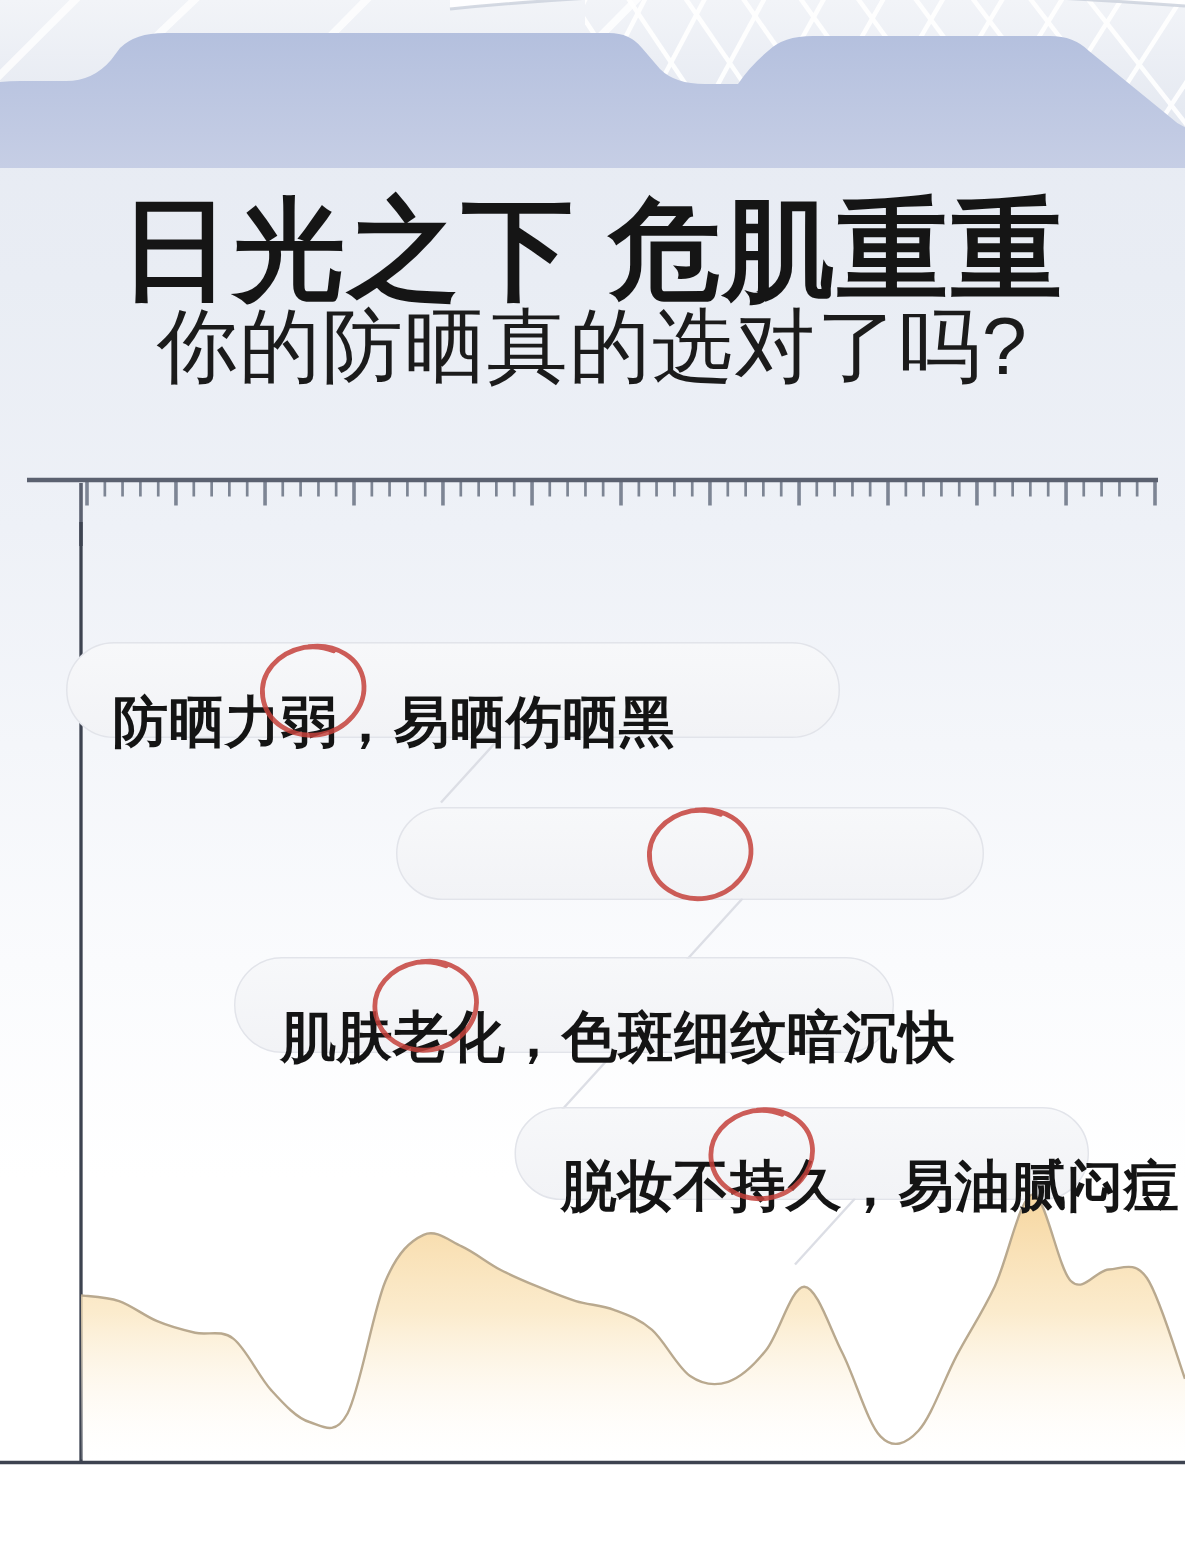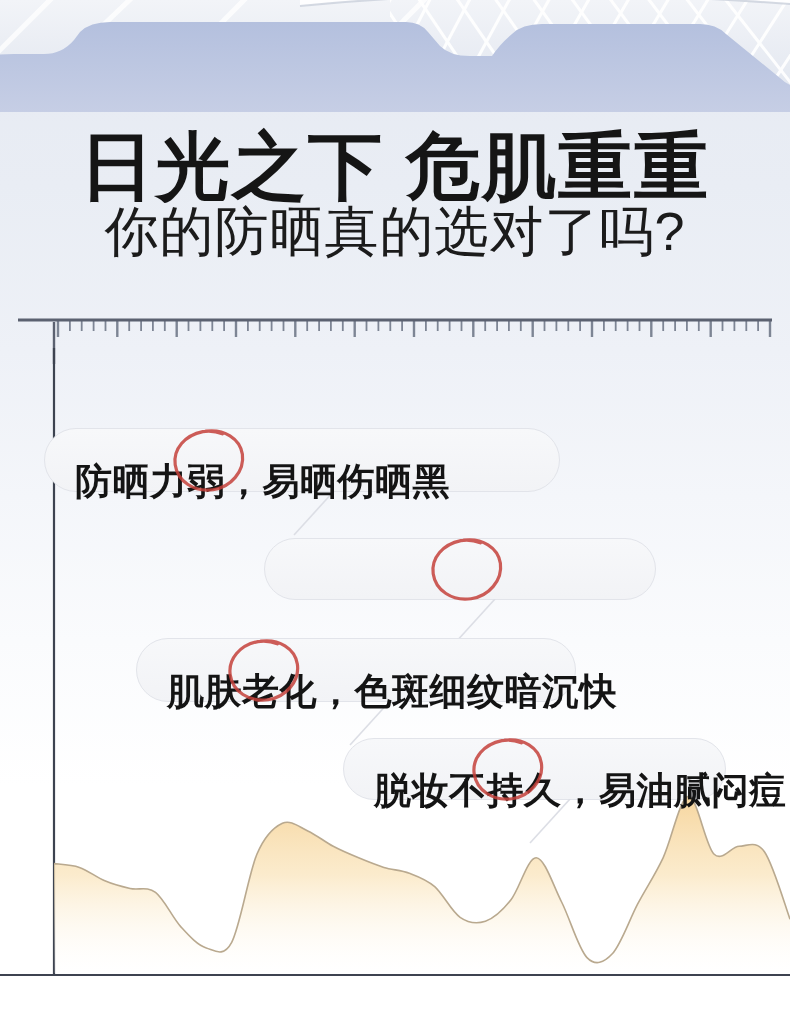--- a/index.html
+++ b/index.html
@@ -224,21 +224,21 @@
         <svg class="circle-mark" width="86" height="76" viewBox="0 0 86 76" style="left: 158.75px; top: -7px;">
           <g transform="rotate(-8 43 38)" fill="none" stroke="#c4413b" stroke-width="3.2" stroke-linecap="round" opacity="0.85">
             <path d="M44 8 C62 8 77 20 77 36 C77 53 61 67 43 67 C24 67 9 54 9 37 C9 21 23 9 41 8 C48 8 55 10 60 13"></path>
           </g>
         </svg>
         <svg class="tail" width="70" height="50" viewBox="0 0 70 50" style="left: 184px; top: 60px;">
           <path d="M46 0 L6 44" stroke="#dcdee5" stroke-width="1.6" fill="none"></path>
           <path d="M46 0 L6 44 L62 6 Z" fill="#f2f3f6" opacity="0.0"></path>
         </svg>
       </div>
-      <div class="bubble" style="left: 136px; top: 638px; width: 440px; height: 64px;">
+      <div class="bubble" style="left: 156px; top: 638px; width: 440px; height: 64px;">
         <span class="txt">肌肤老化，色斑细纹暗沉快</span>
         <svg class="circle-mark" width="86" height="76" viewBox="0 0 86 76" style="left: 83.75px; top: -6px;">
           <g transform="rotate(-8 43 38)" fill="none" stroke="#c4413b" stroke-width="3.2" stroke-linecap="round" opacity="0.85">
             <path d="M44 8 C62 8 77 20 77 36 C77 53 61 67 43 67 C24 67 9 54 9 37 C9 21 23 9 41 8 C48 8 55 10 60 13"></path>
           </g>
         </svg>
         <svg class="tail" width="70" height="50" viewBox="0 0 70 50" style="left: 207px; top: 62px;">
           <path d="M46 0 L6 44" stroke="#dcdee5" stroke-width="1.6" fill="none"></path>
           <path d="M46 0 L6 44 L62 6 Z" fill="#f2f3f6" opacity="0.0"></path>
         </svg>

